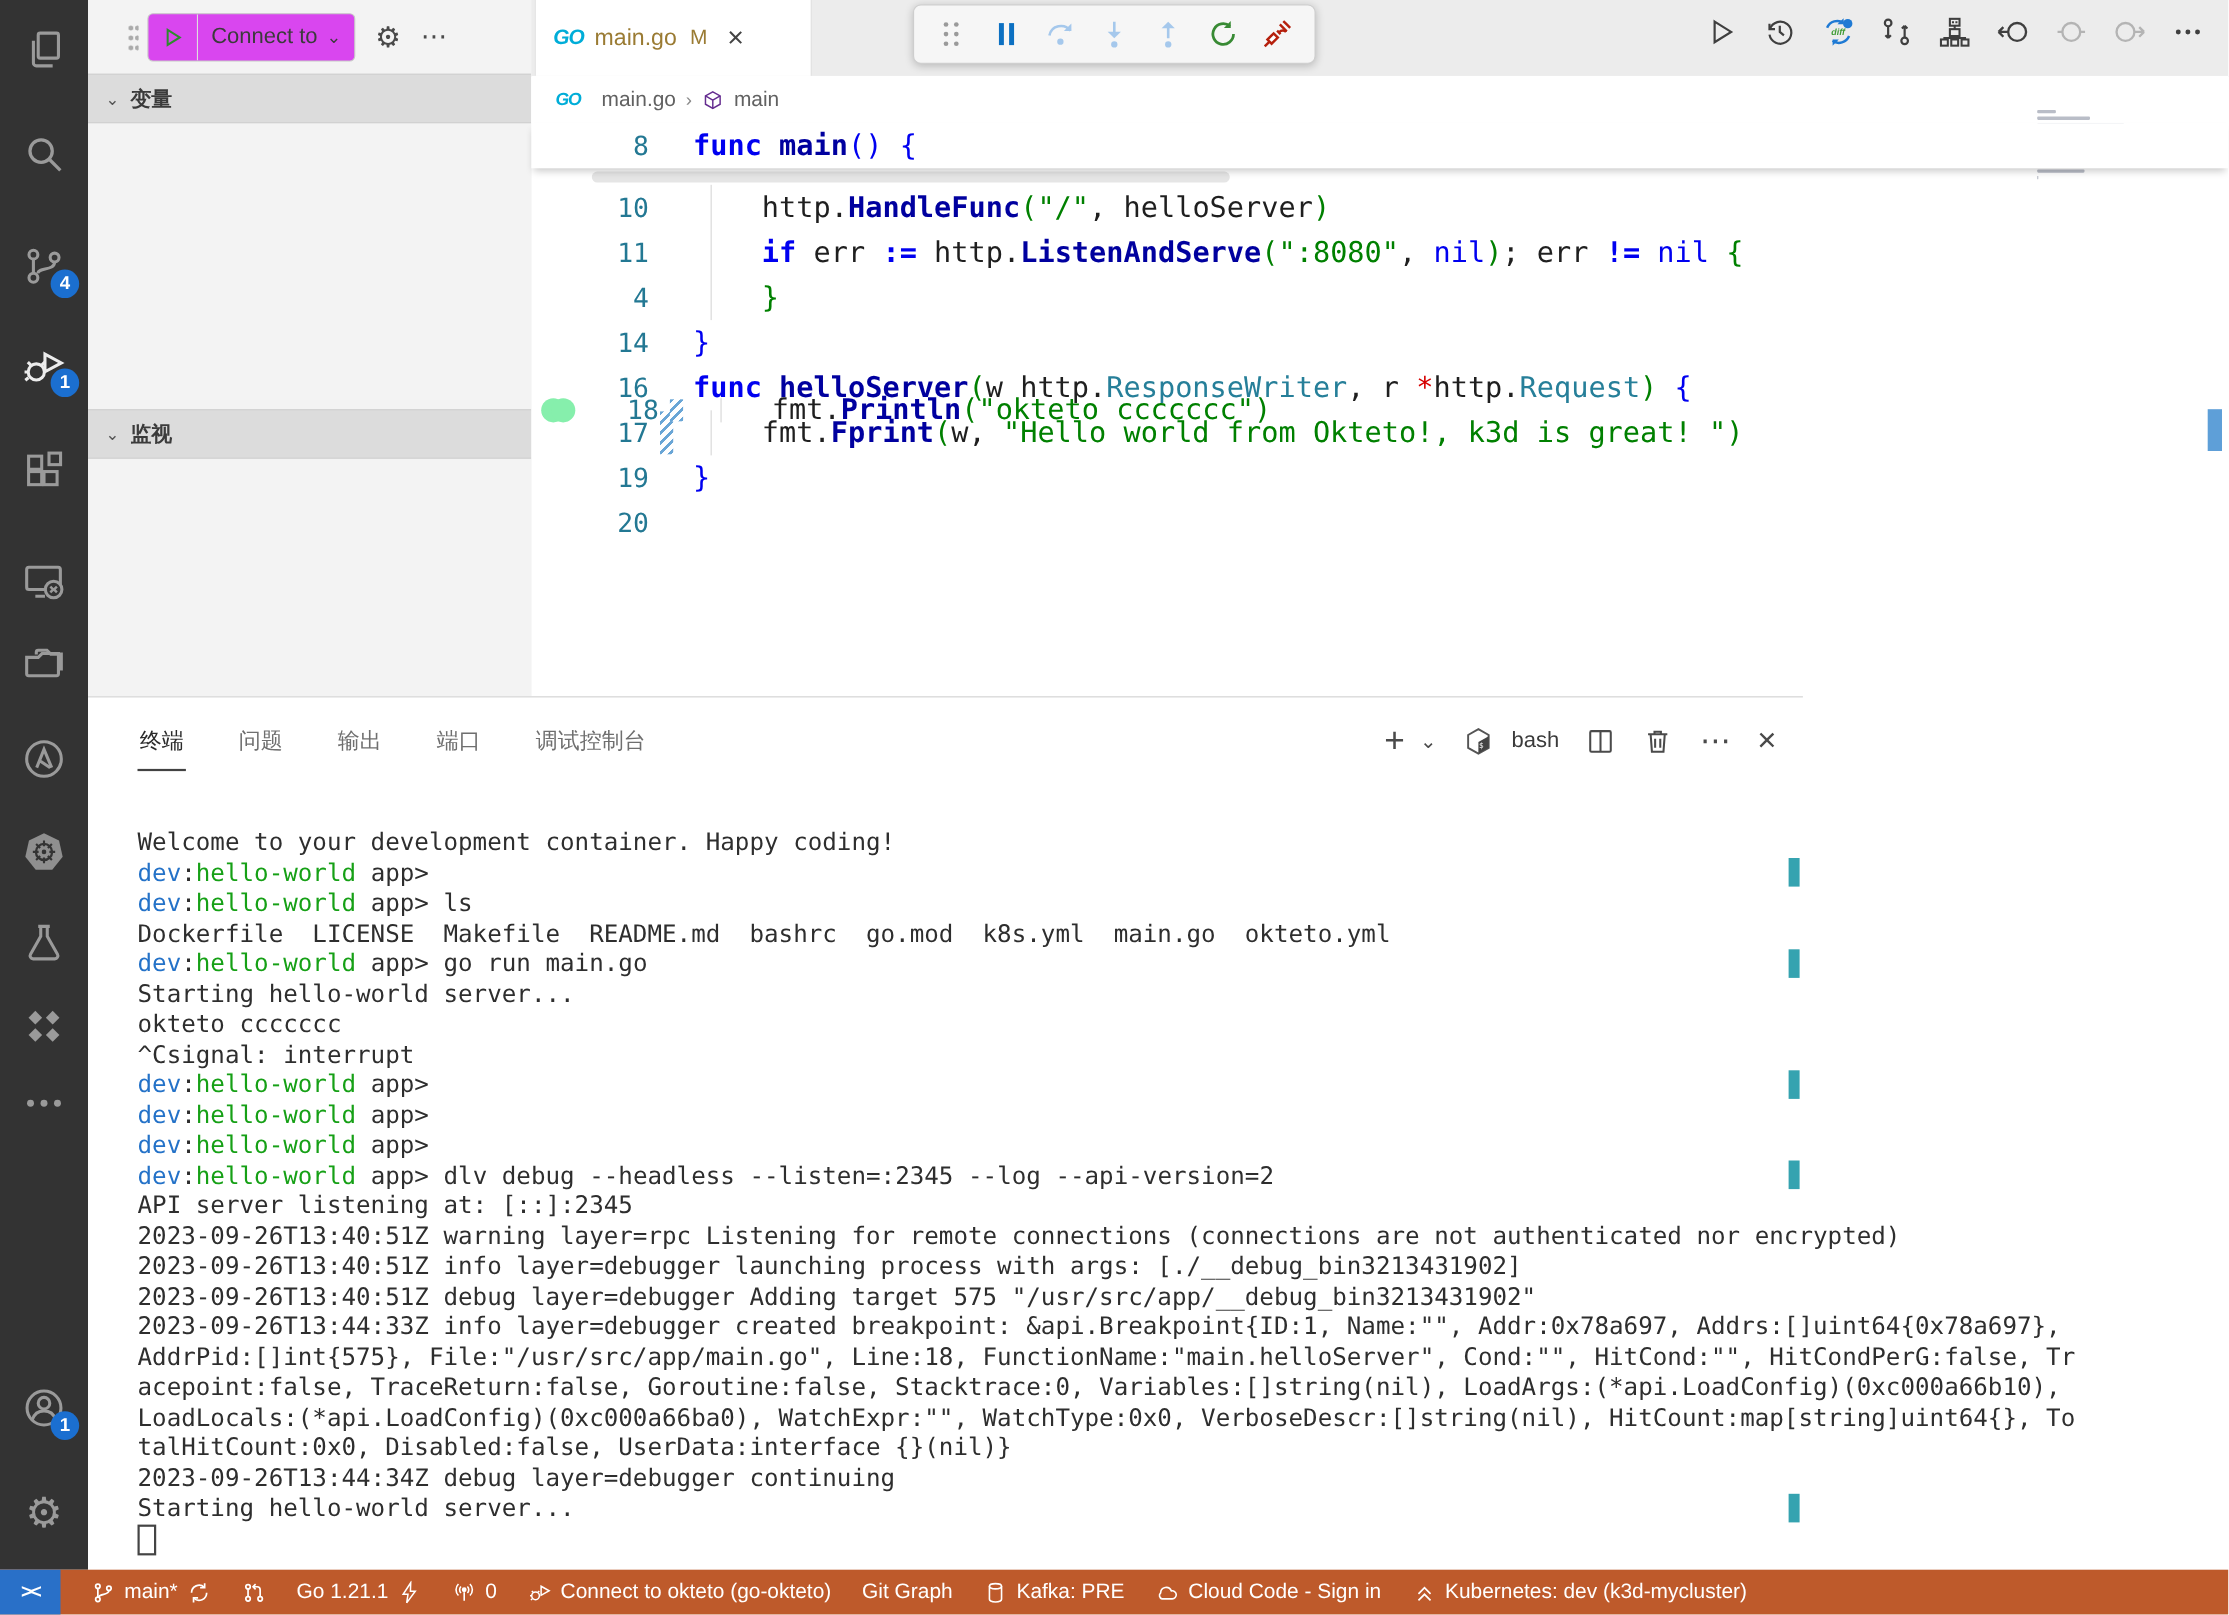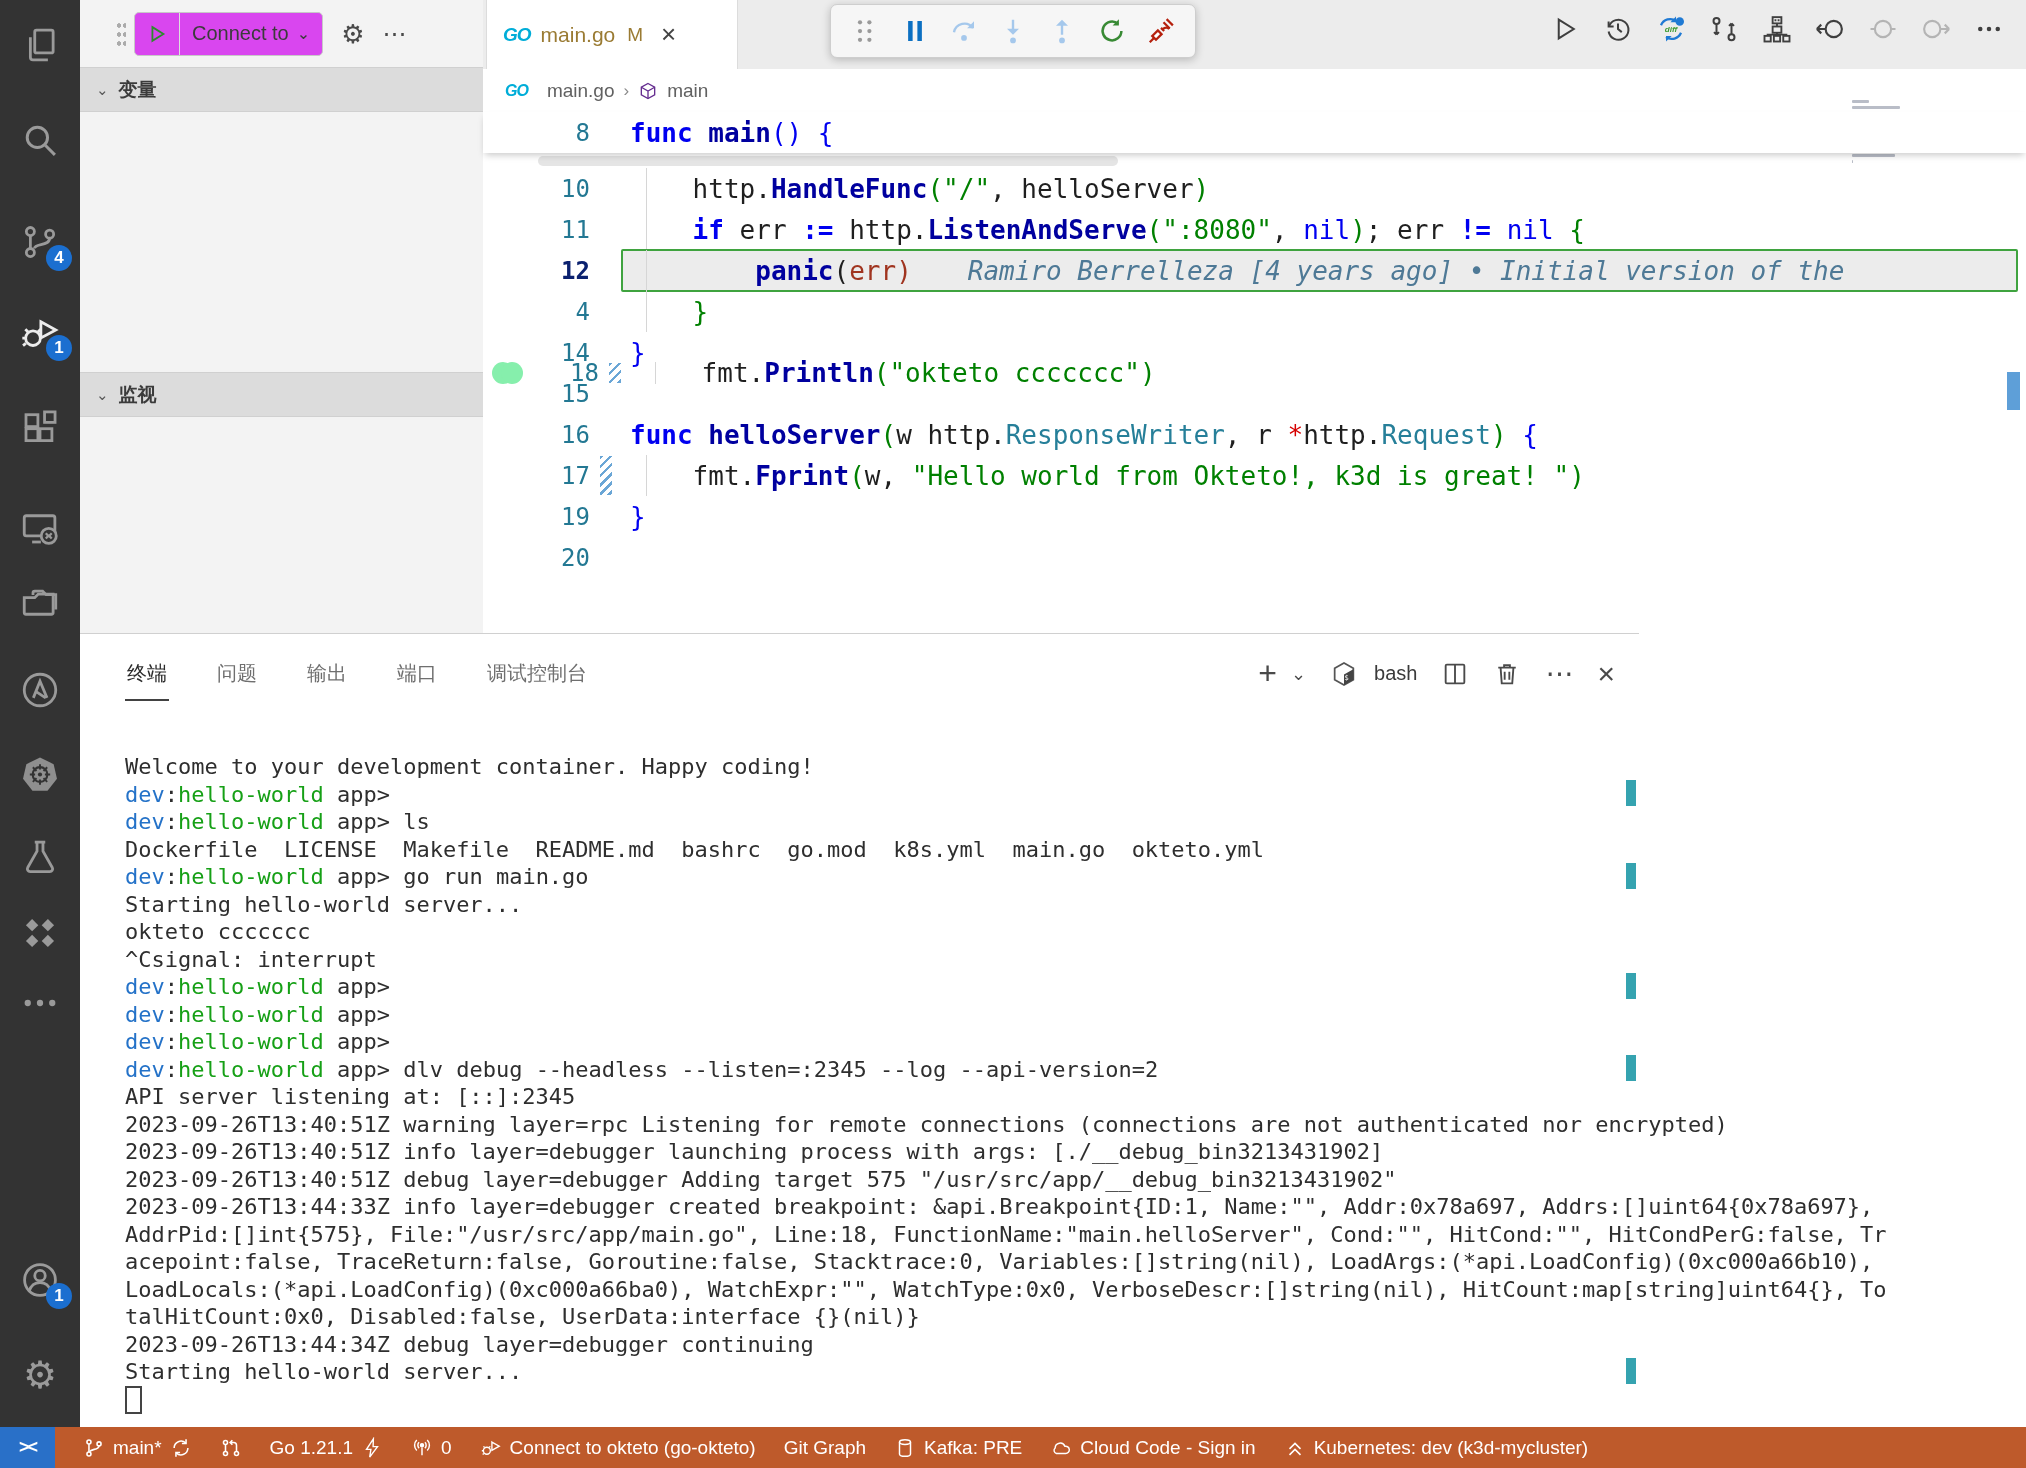--- a/index.html
+++ b/index.html
@@ -301,24 +301,22 @@
     </div>
 
     <div id="code">
       <div>
           <div class="crow sticky"><div class="lnum">8</div><div class="ctext"><span class="tk-k">func </span><span class="tk-f">main</span><span class="tk-b">() {</span></div></div>
           <div class="code-spacer">
             <div class="pill"></div>
           </div>
           <div class="crow guide"><div class="lnum">10</div><div class="ctext"><span class="tk-p">    http.</span><span class="tk-f">HandleFunc</span><span class="tk-g">(</span><span class="tk-s">"/"</span><span class="tk-p">, helloServer</span><span class="tk-g">)</span></div></div>
           <div class="crow guide"><div class="lnum">11</div><div class="ctext"><span class="tk-k">    if </span><span class="tk-p">err </span><span class="tk-o">:= </span><span class="tk-p">http.</span><span class="tk-f">ListenAndServe</span><span class="tk-g">(</span><span class="tk-s">":8080"</span><span class="tk-p">, </span><span class="tk-n">nil</span><span class="tk-g">)</span><span class="tk-p">; err </span><span class="tk-o">!= </span><span class="tk-n">nil</span><span class="tk-g"> {</span></div></div>
-          <div class="crow guide cur"><div class="lnum">12</div><div class="ctext"><span class="tk-f">        panic</span><span class="tk-p">(</span><span class="tk-m">err</span><span class="tk-m">)</span></div><div class="blame">Ramiro Berrelleza [4 years ago] • Initial version of the</div></div>
           <div class="crow guide"><div class="lnum">4</div><div class="ctext"><span class="tk-g">    }</span></div></div>
           <div class="crow"><div class="lnum">14</div><div class="ctext"><span class="tk-b">}</span></div></div>
-          <div class="crow"><div class="lnum">15</div><div class="ctext"></div></div>
           <div class="crow"><div class="lnum">16</div><div class="ctext"><span class="tk-k">func </span><span class="tk-f">helloServer</span><span class="tk-g">(</span><span class="tk-p">w http.</span><span class="tk-t">ResponseWriter</span><span class="tk-p">, r </span><span class="tk-r">*</span><span class="tk-p">http.</span><span class="tk-t">Request</span><span class="tk-g">)</span><span class="tk-b"> {</span></div></div>
           <div class="crow guide mod"><div class="lnum">17</div><div class="hatch"></div><div class="ctext"><span class="tk-p">    fmt.</span><span class="tk-f">Fprint</span><span class="tk-g">(</span><span class="tk-p">w, </span><span class="tk-s">"Hello world from Okteto!, k3d is great! "</span><span class="tk-g">)</span></div></div>
           <div class="crow guide mod bp"><div class="lnum">18</div><div class="bp"></div><div class="hatch"></div><div class="ctext"><span class="tk-p">    fmt.</span><span class="tk-f">Println</span><span class="tk-g">(</span><span class="tk-s">"okteto ccccccc"</span><span class="tk-g">)</span></div></div>
           <div class="crow"><div class="lnum">19</div><div class="ctext"><span class="tk-b">}</span></div></div>
           <div class="crow"><div class="lnum">20</div><div class="ctext"></div></div>
         </div>
     </div>
 
     <div id="minimap">
         <div class="mm-bar" style="width: 16.9px;"></div>

